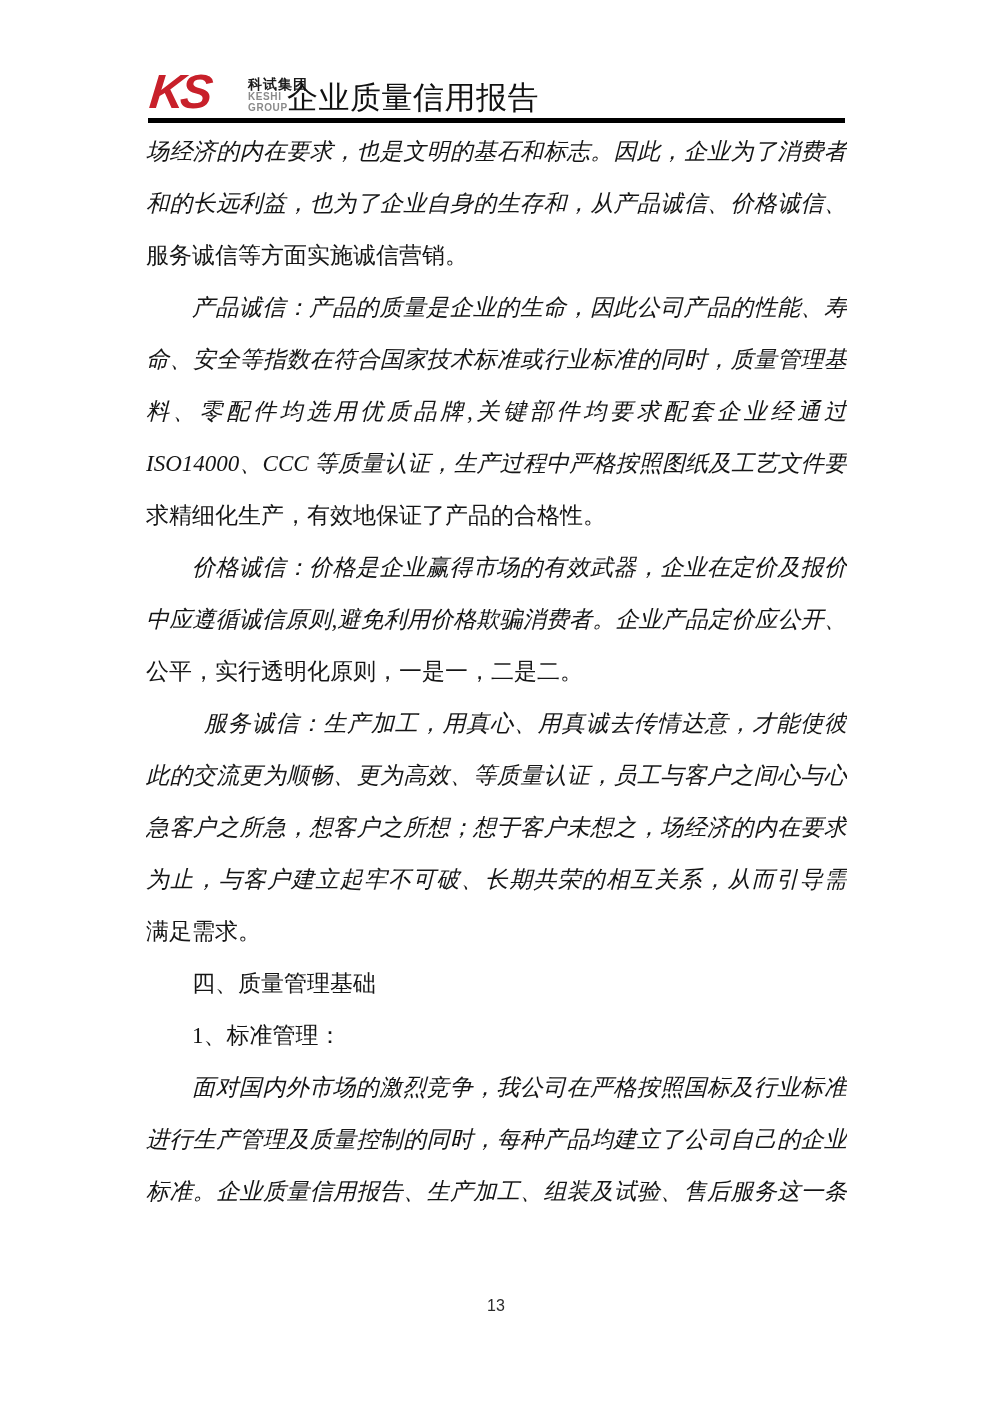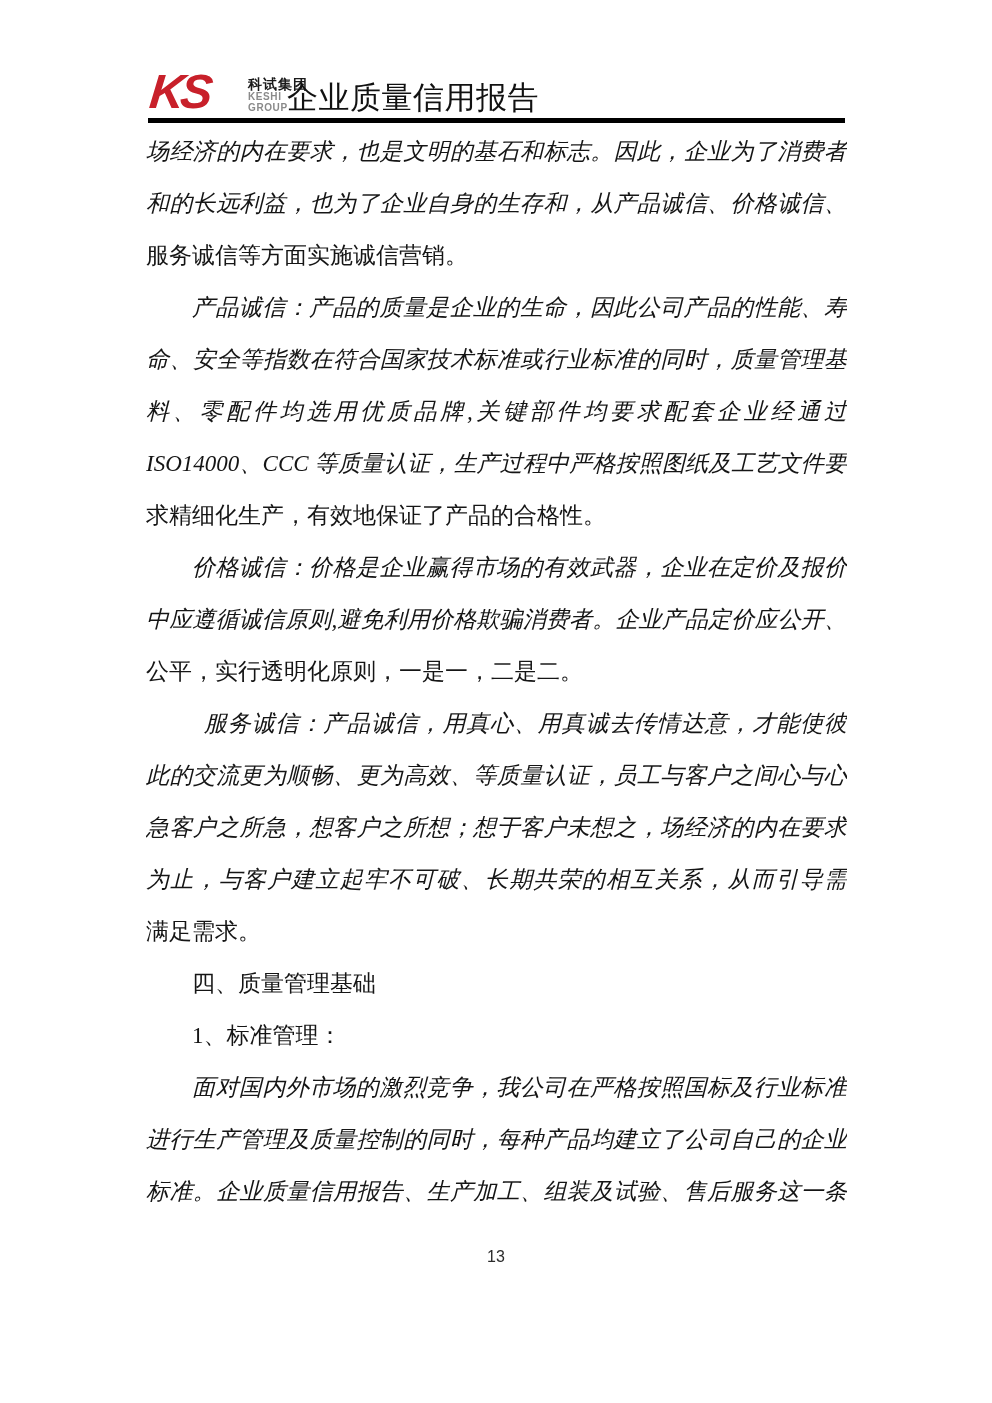--- a/index.html
+++ b/index.html
@@ -90,21 +90,21 @@
   }
   .line.plain {
     text-align: left;
     text-align-last: left;
   }
 
   
   .page-number {
     position: absolute;
     left: 0;
-    top: 1248px;
+    top: 1297px;
     width: 100%;
     text-align: center;
     font-family: "Liberation Sans", "DejaVu Sans", sans-serif;
     font-size: 16px;
     color: #2b2b2b;
   }
 </style>
 </head>
 <body>
 
@@ -127,21 +127,21 @@
       <div class="line fill">和的长远利益，也为了企业自身的生存和，从产品诚信、价格诚信、</div>
       <div class="line plain">服务诚信等方面实施诚信营销。</div>
       <div class="line fill" style="padding-left: 46px;">产品诚信：产品的质量是企业的生命，因此公司产品的性能、寿</div>
       <div class="line fill">命、安全等指数在符合国家技术标准或行业标准的同时，质量管理基础</div>
       <div class="line fill">料、零配件均选用优质品牌,关键部件均要求配套企业经通过 ISO9000、</div>
       <div class="line fill">ISO14000、CCC 等质量认证，生产过程中严格按照图纸及工艺文件要</div>
       <div class="line plain">求精细化生产，有效地保证了产品的合格性。</div>
       <div class="line fill" style="padding-left: 46px;">价格诚信：价格是企业赢得市场的有效武器，企业在定价及报价</div>
       <div class="line fill">中应遵循诚信原则,避免利用价格欺骗消费者。企业产品定价应公开、</div>
       <div class="line plain">公平，实行透明化原则，一是一，二是二。</div>
-      <div class="line fill" style="padding-left: 58px;">服务诚信：产品诚信，用真心、用真诚去传情达意，才能使彼</div>
+      <div class="line fill" style="padding-left: 58px;">服务诚信：生产加工，用真心、用真诚去传情达意，才能使彼</div>
       <div class="line fill">此的交流更为顺畅、更为高效、等质量认证，员工与客户之间心与心最</div>
       <div class="line fill">急客户之所急，想客户之所想；想于客户未想之，场经济的内在要求</div>
       <div class="line fill">为止，与客户建立起牢不可破、长期共荣的相互关系，从而引导需求，</div>
       <div class="line plain">满足需求。</div>
       <div class="line plain" style="padding-left: 46px;">四、质量管理基础</div>
       <div class="line plain" style="padding-left: 46px;">1、标准管理：</div>
       <div class="line fill" style="padding-left: 46px;">面对国内外市场的激烈竞争，我公司在严格按照国标及行业标准</div>
       <div class="line fill">进行生产管理及质量控制的同时，每种产品均建立了公司自己的企业</div>
       <div class="line fill">标准。企业质量信用报告、生产加工、组装及试验、售后服务这一条</div>
     </div>

